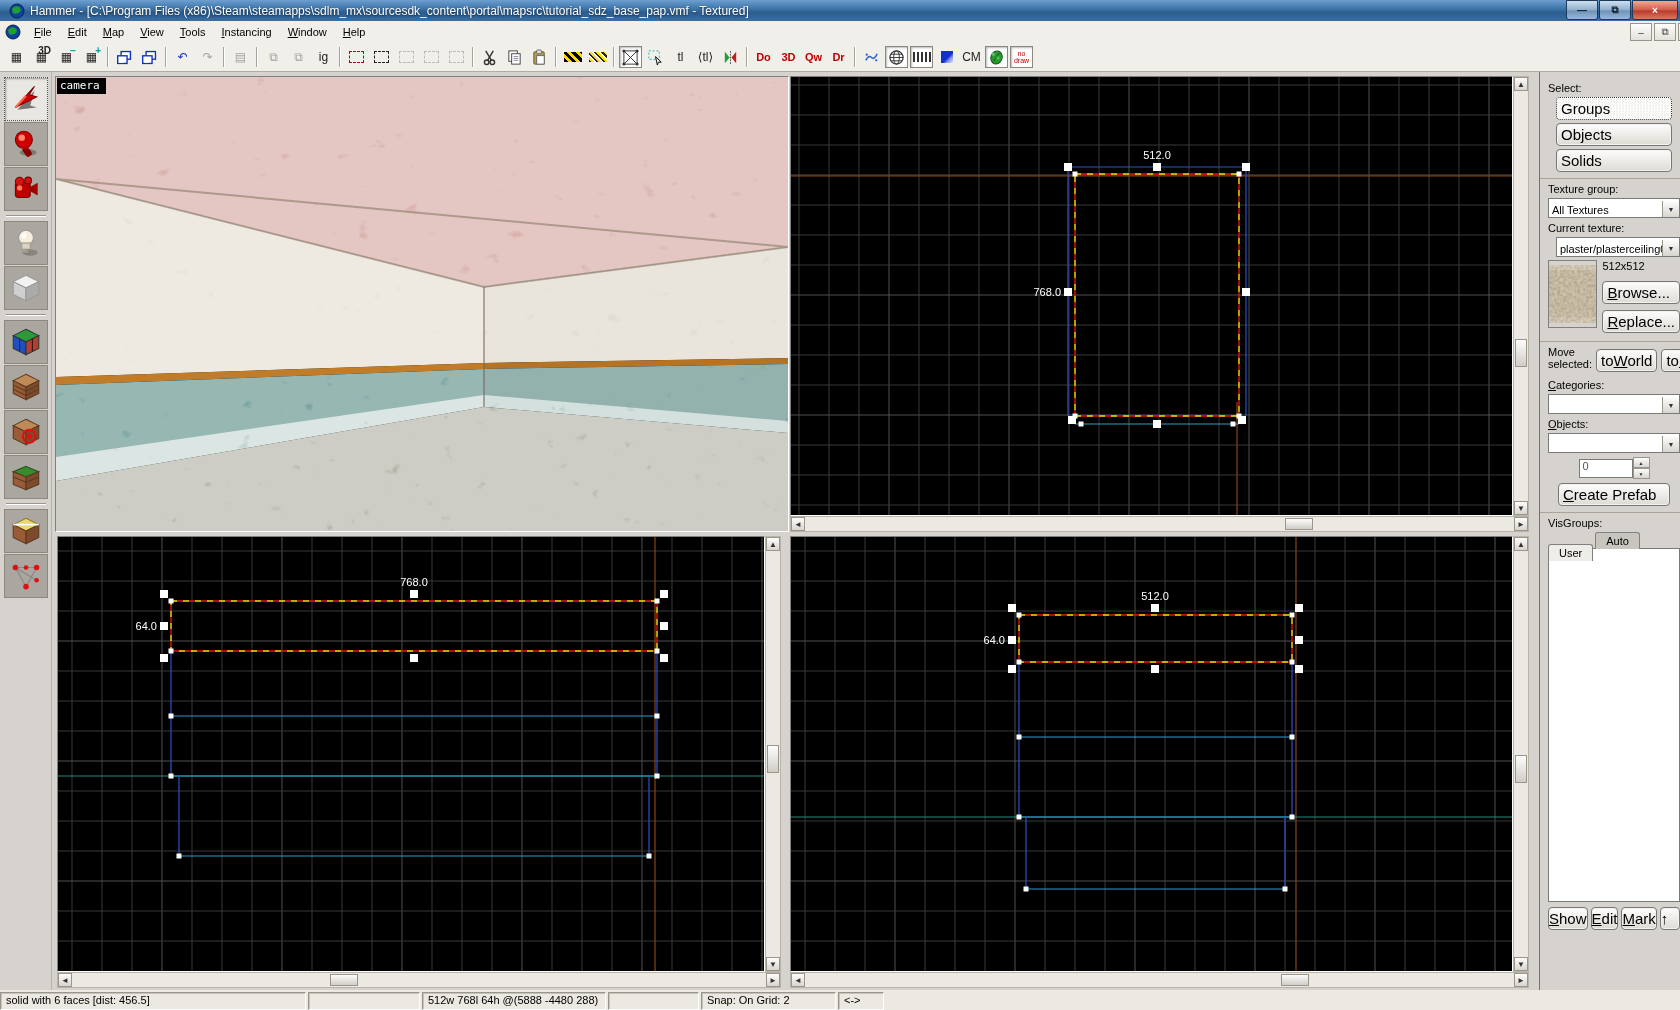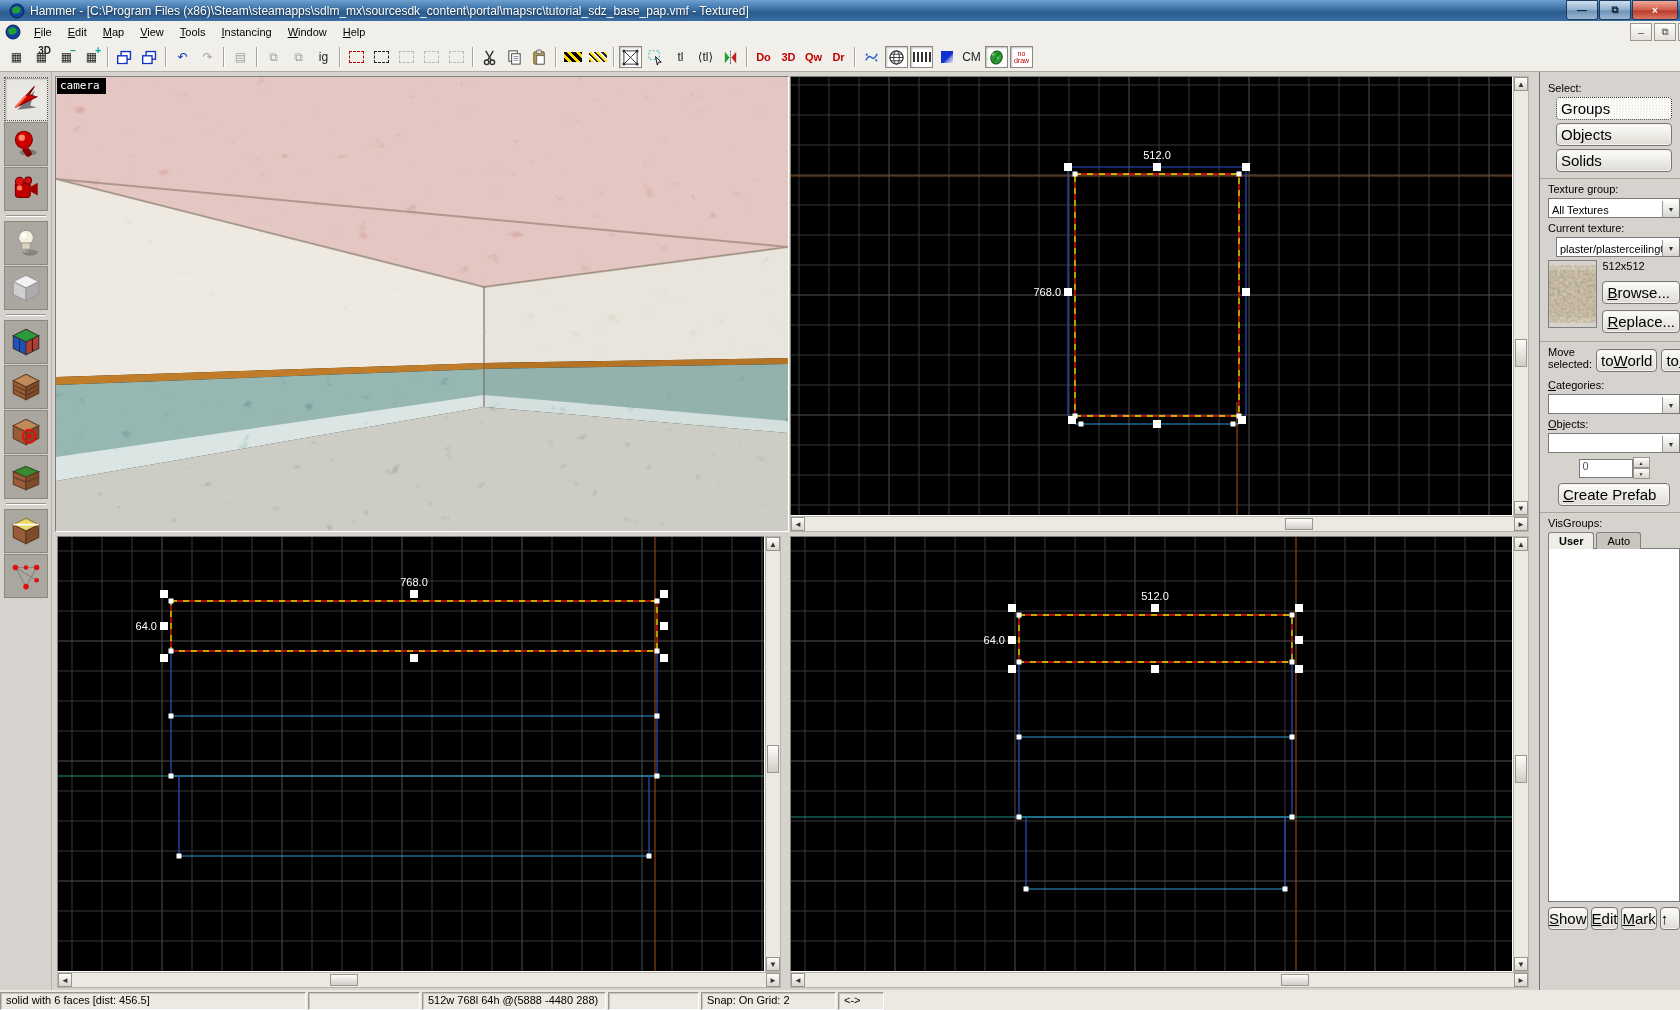--- a/index.html
+++ b/index.html
@@ -52,21 +52,21 @@
   .combo .cd{width:16px;height:16px;background:linear-gradient(#fdfdfc,#d8d5ce);border-left:1px solid #9a968c;display:flex;align-items:center;justify-content:center;font-size:7px;color:#333;}
   .texrow{display:flex;gap:5px;margin-top:3px;}
   .texthumb{width:66px;height:66px;border:1px solid #808080;}
   .texcol{display:flex;flex-direction:column;flex:1;}
   .spinrow{display:flex;justify-content:center;align-items:center;gap:0;margin:4px 0;}
   .spin{width:46px;height:17px;border:1px solid #7a7a7a;background:#fff;padding:0 3px;color:#555;}
   .spinbtns{display:flex;flex-direction:column;}
   .spinbtns div{width:15px;height:9px;background:linear-gradient(#fdfdfc,#d8d5ce);border:1px solid #9a968c;font-size:5px;display:flex;align-items:center;justify-content:center;color:#333;}
   .tabs{display:flex;margin-top:2px;}
   .tab{padding:2px 10px;border:1px solid #808080;border-bottom:none;border-radius:3px 3px 0 0;background:#c8c5be;margin-right:2px;}
-  .tab.active{background:#efede8;position:relative;top:0px;font-weight:bold;}
+  .tab.active{background:#efede8;position:relative;top:12px;font-weight:normal;}
   .vglist{background:#fff;border:1px solid #7a7a7a;height:352px;margin-top:-1px;}
   .bottombtns{display:flex;gap:3px;margin-top:5px;}
   .bottombtns .btn{flex:1;margin:0;padding:2px 0;}
   .bottombtns .sm{flex:0 0 18px;}
   u{text-decoration:underline;}
   
   #statusbar{position:absolute;left:0;top:990px;width:1680px;height:20px;background:#ece9e2;display:flex;align-items:stretch;padding-top:2px;box-sizing:border-box;gap:2px;}
   .seg{border:1px solid #9a968c;border-right-color:#fff;border-bottom-color:#fff;box-shadow:inset 1px 1px 0 #c6c3bc;padding:1px 5px;white-space:nowrap;overflow:hidden;box-sizing:border-box;}
 </style>
 </head>

